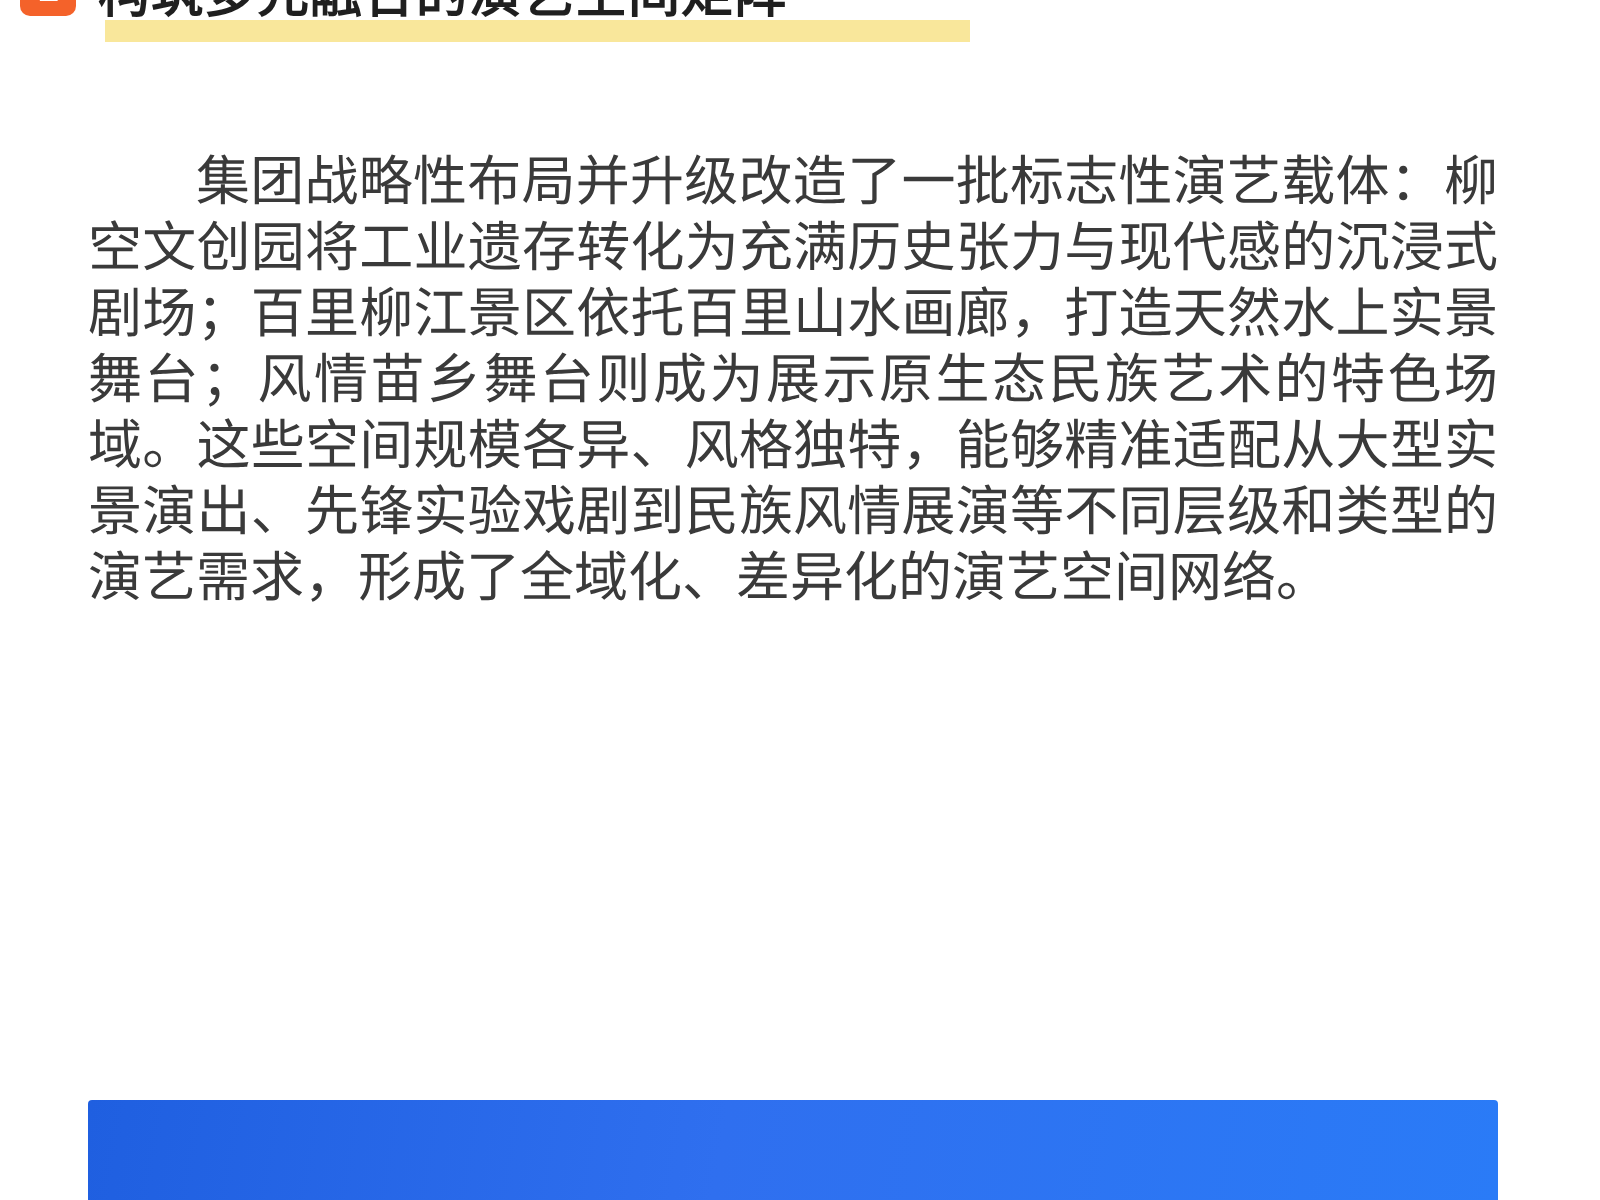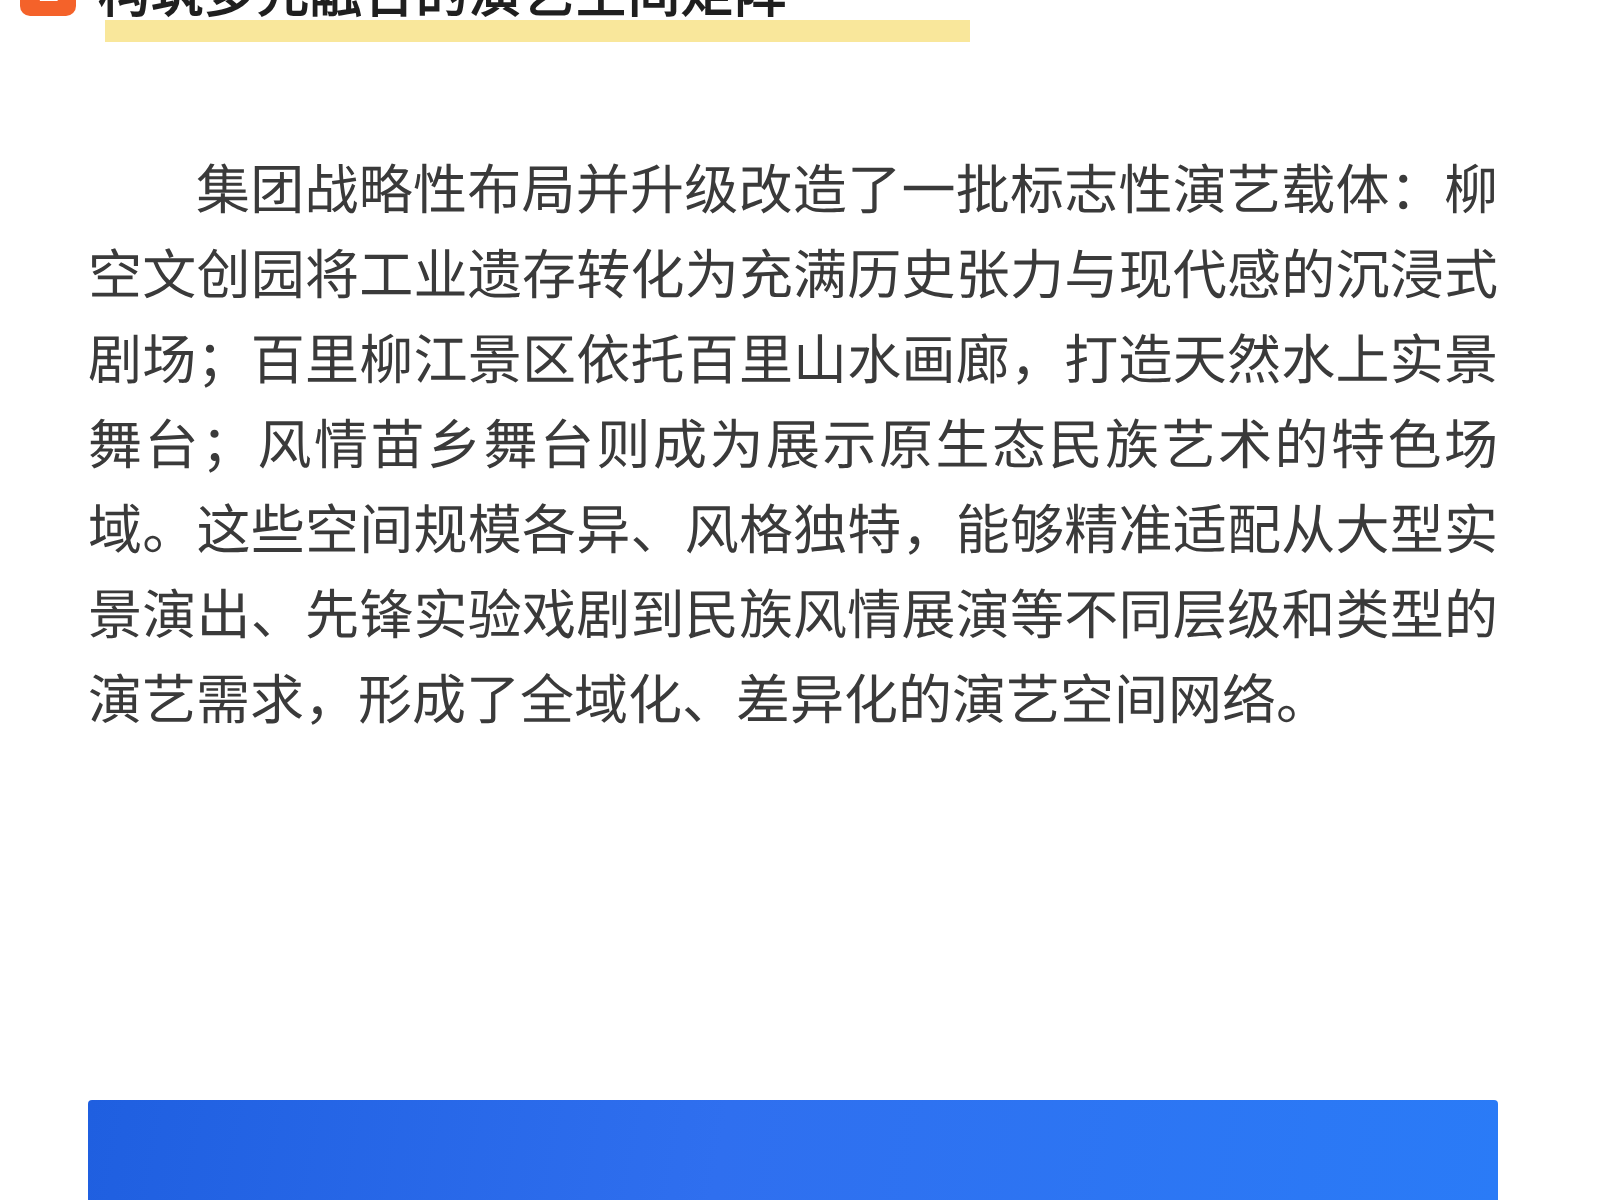--- a/index.html
+++ b/index.html
@@ -57,21 +57,21 @@
     white-space: nowrap;
   }
 
   
   .paragraph {
     position: absolute;
     left: 88px;
     top: 148px;
     width: 1410px;
     font-size: 54px;
-    line-height: 85px;
+    line-height: 66px;
     color: #3a3a3a;
     text-align: justify;
     text-justify: inter-ideograph;
     text-indent: 108px;
     font-weight: 400;
     letter-spacing: 0px;
   }
 
   
   .blue-band {

